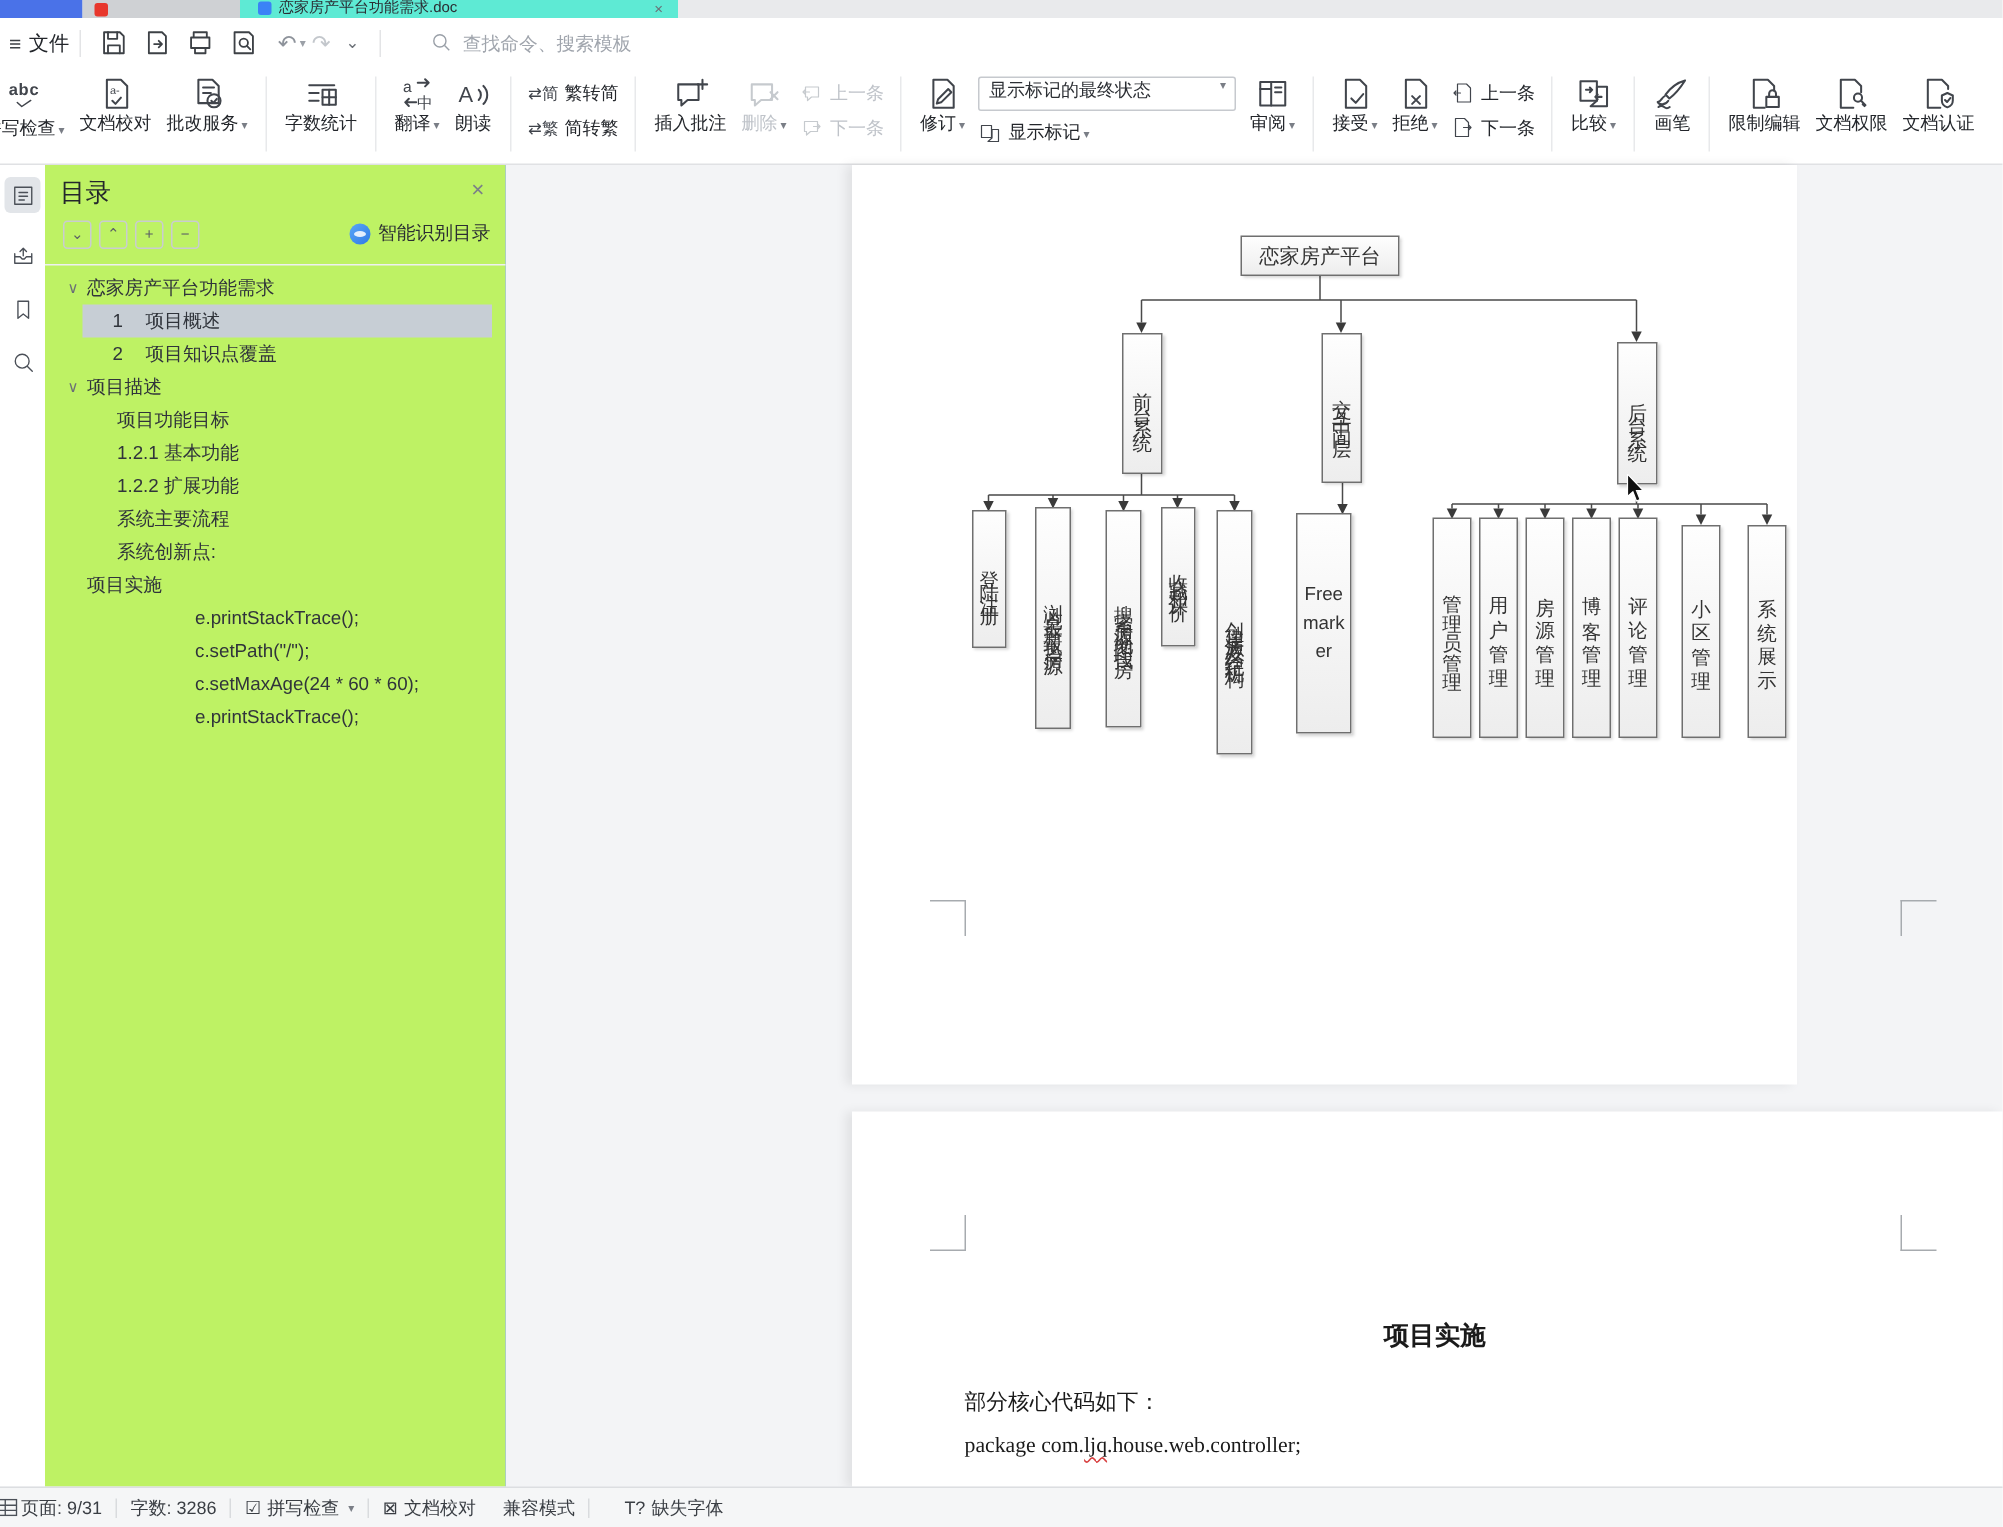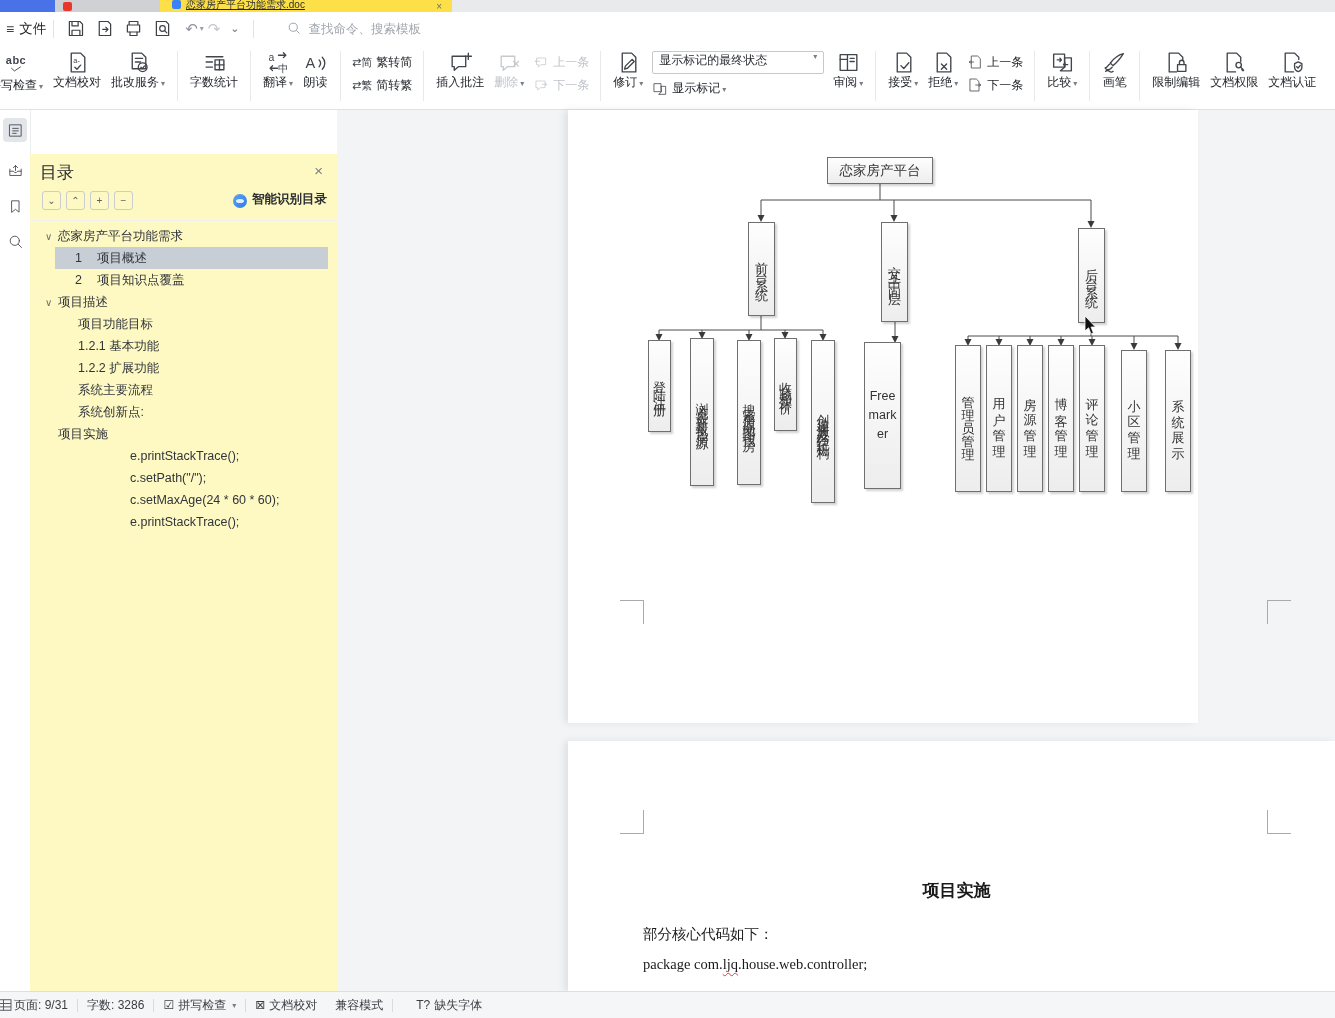--- a/index.html
+++ b/index.html
@@ -3,21 +3,21 @@
 <meta charset="utf-8">
 <style>
   html,body{margin:0;padding:0;width:1335px;height:1018px;overflow:hidden;
     font-family:"Liberation Sans","DejaVu Sans",sans-serif;background:#fff;color:#24272c;}
   .abs{position:absolute;}
   
   #titlebar{position:absolute;left:0;top:0;width:1335px;height:12px;background:#e9eaec;}
   .ttab{position:absolute;top:0;height:12px;}
   #ttab-home{left:0;width:55px;background:#4a72e8;}
   #ttab-shop{left:55px;width:105px;background:#cfd1d4;display:flex;align-items:flex-end;padding-left:8px;}
-  #ttab-doc{left:160px;width:280px;background:#fde047;display:flex;align-items:flex-start;padding-left:12px;overflow:hidden;text-decoration:underline;}
+  #ttab-doc{left:160px;width:280px;background:#5eead4;display:flex;align-items:center;padding-left:12px;overflow:hidden;}
   .tico{width:9px;height:9px;border-radius:2px;margin:0 5px 1px 0;flex:none;}
   .tico.red{background:#e8372c;}
   .tico.blue{background:#3b82f6;}
   #ttab-doc .ttxt{font-size:10px;color:#2b2e33;white-space:nowrap;line-height:10px;}
   #ttab-doc .tclose{position:absolute;right:10px;bottom:0;font-size:10px;color:#6a6f76;line-height:10px;}
   
   #menubar{position:absolute;left:0;top:12px;width:1335px;height:33px;background:#fff;display:flex;align-items:center;}
   .mitem{font-size:13.5px;color:#23262b;display:flex;align-items:center;}
   #file-btn{margin-left:6px;gap:5px;}
   .hamb{font-size:14px;color:#3d4146;}
@@ -53,26 +53,26 @@
   .combo-col{display:flex;flex-direction:column;gap:5px;padding:1px 4px 0;flex:none;}
   #markup-combo{width:158px;height:21px;border:1px solid #c6c9ce;border-radius:2px;font-size:12px;
     display:flex;align-items:flex-start;padding:0 6px;justify-content:space-between;color:#2c2f34;}
   .abc{font:700 11px "Liberation Sans",sans-serif;letter-spacing:.5px;color:#41454c;line-height:11px;margin-top:4px;}
   svg text{fill:#41454c;stroke:none;font-family:"Liberation Sans","DejaVu Sans",sans-serif;}
   
   #iconstrip{position:absolute;left:0;top:110px;width:30px;bottom:26px;background:#fff;border-right:1px solid #eceded;}
   .sic{position:absolute;left:3px;width:24px;height:24px;border-radius:4px;display:flex;align-items:center;justify-content:center;}
   .sic svg{width:17px;height:17px;stroke:#4b5058;fill:none;stroke-width:1.3;stroke-linecap:round;stroke-linejoin:round;}
   .sic.on{background:#e2e5e9;}
-  #tocpanel{position:absolute;left:30px;top:110px;width:307px;bottom:26px;background:#fef9c3;border-right:2px solid #0369a1;margin-top:44px;}
+  #tocpanel{position:absolute;left:30px;top:110px;width:307px;bottom:26px;background:#bef264;border-right:2px solid #0369a1;}
   #toc-title{position:absolute;left:10px;top:7px;font-size:17px;color:#24272c;}
   #toc-close{position:absolute;right:14px;top:8px;font-size:15px;color:#7c8188;}
   .tbtn{position:absolute;top:37px;width:17px;height:17px;border:1px solid #c9ccd1;border-radius:3px;
     font-size:10px;color:#5a5e66;display:flex;align-items:center;justify-content:center;line-height:1;}
-  #smart-toc{position:absolute;right:10px;top:37px;display:flex;align-items:flex-end;gap:5px;font-size:12.5px;color:#2b2e33;font-weight:bold;}
+  #smart-toc{position:absolute;right:10px;top:37px;display:flex;align-items:center;gap:5px;font-size:12.5px;color:#2b2e33;}
   .bluedot{width:14px;height:14px;border-radius:50%;background:linear-gradient(135deg,#5aa7f7,#2f7ae5);position:relative;}
   .bluedot:after{content:"";position:absolute;left:3px;top:5px;width:8px;height:4px;border-radius:50%;background:rgba(255,255,255,.85);}
   #toctree{position:absolute;left:0;top:66px;right:0;bottom:0;border-top:1px solid #eef0f1;padding-top:4px;}
   .trow{position:relative;height:22px;display:flex;align-items:center;font-size:12.5px;color:#30343b;white-space:nowrap;}
   .trow .tcaret{position:absolute;left:15px;font-size:10px;color:#6b7077;}
   .t-root{padding-left:28px;}
   .t-num{padding-left:45px;}
   .t-num .num{width:22px;flex:none;}
   .t-l2{padding-left:48px;}
   .t-impl{padding-left:28px;}

